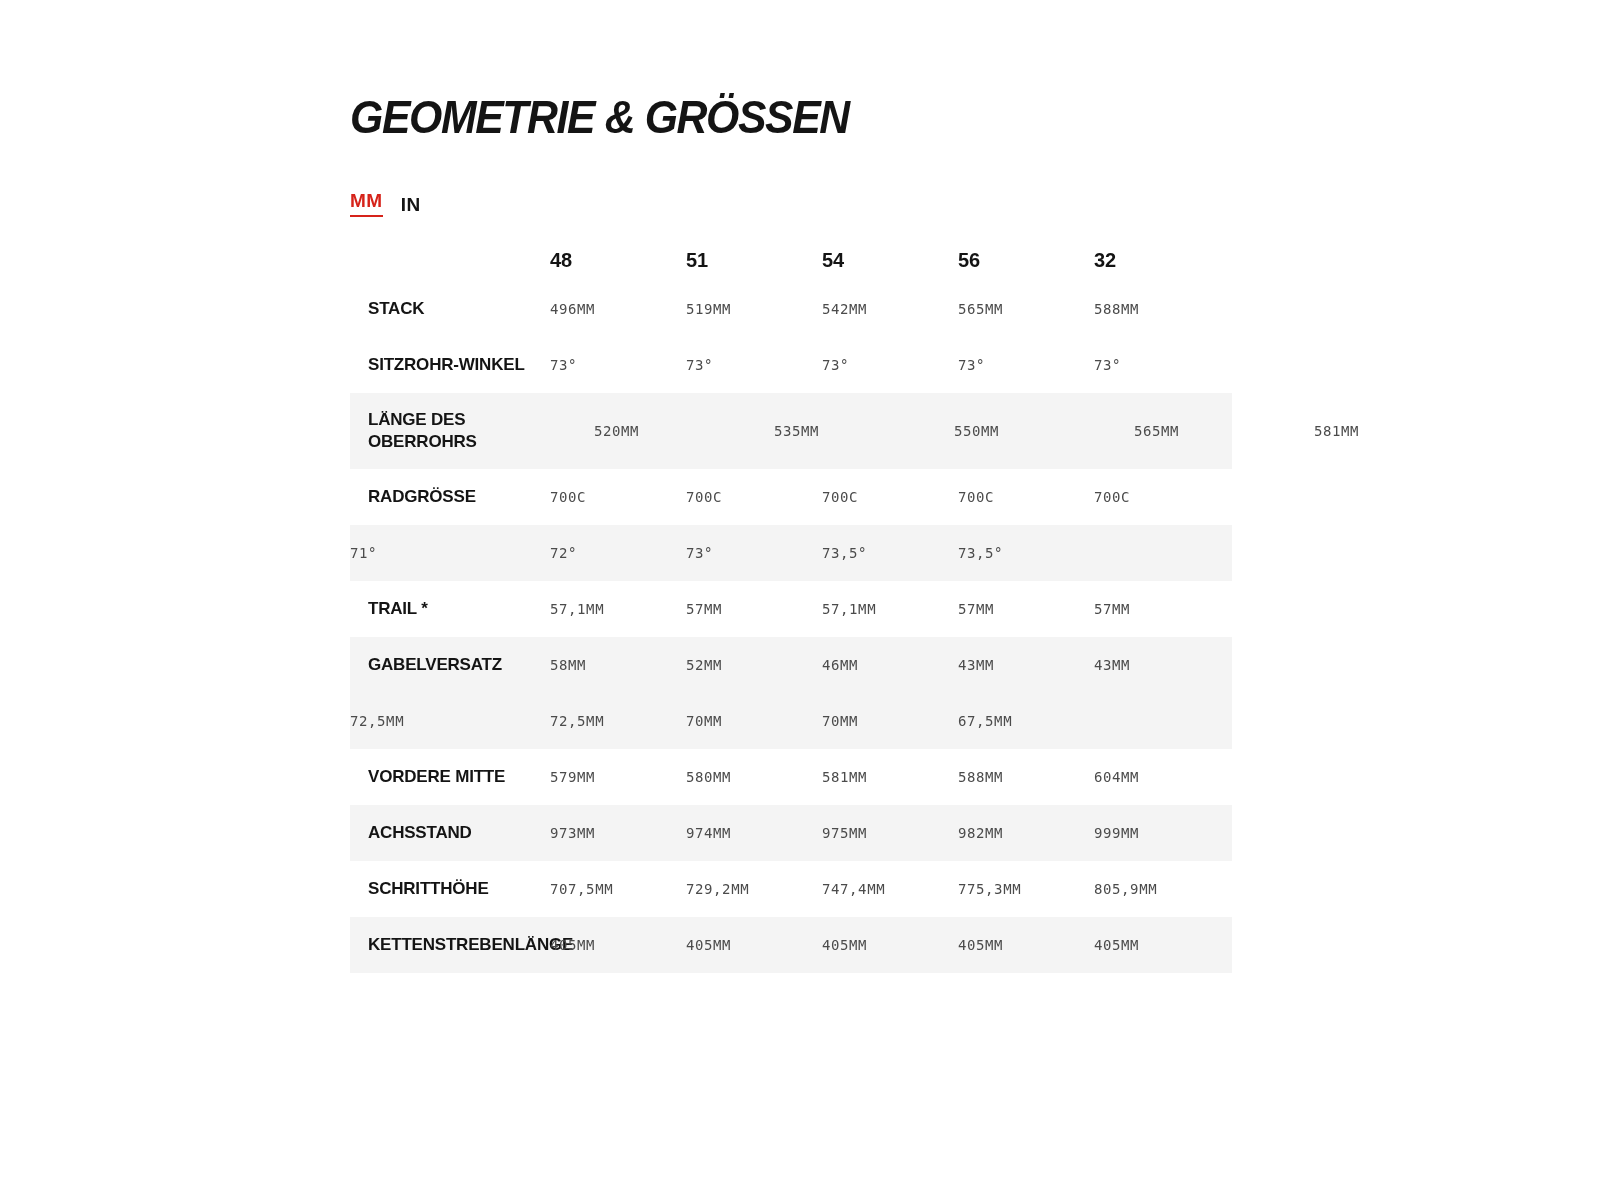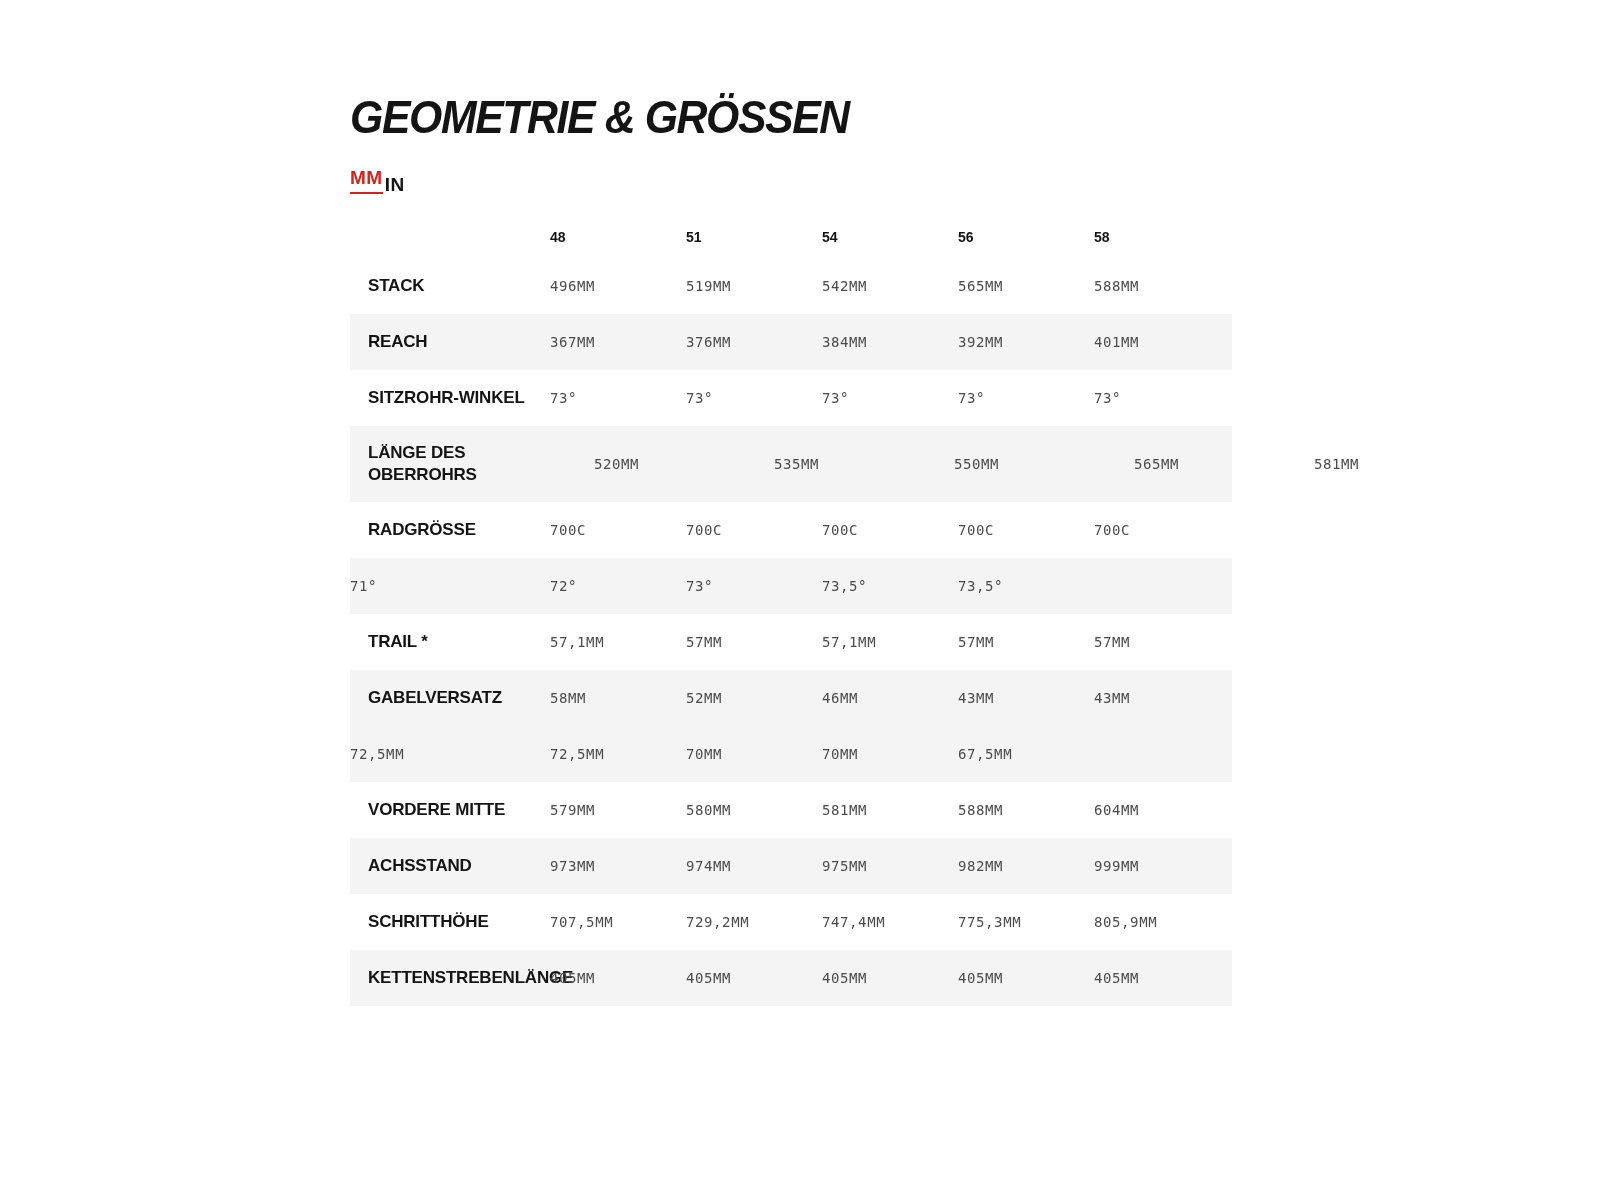--- a/index.html
+++ b/index.html
@@ -23,24 +23,24 @@
     font-size: 46px;
     font-weight: 700;
     font-style: italic;
     letter-spacing: -1.5px;
     color: #141414;
     white-space: nowrap;
     transform: scaleX(0.93);
     transform-origin: left center;
   }
   .unit-toggle {
-    margin-top: 24px;
+    margin-top: 47px;
     display: flex;
-    align-items: flex-end;
-    gap: 2px;
+    align-items: center;
+    gap: 18px;
   }
   .unit {
     font-size: 19px;
     font-weight: 700;
     letter-spacing: 0.5px;
     color: #141414;
     cursor: pointer;
     line-height: 1;
   }
   .unit.active {
@@ -68,21 +68,21 @@
     padding-left: 18px;
     padding-right: 8px;
     font-size: 17px;
     font-weight: 700;
     letter-spacing: -0.2px;
     color: #141414;
     line-height: 1.3;
     white-space: pre-line;
   }
   .size-header {
-    font-size: 14px;
+    font-size: 20px;
     font-weight: 700;
     color: #141414;
     letter-spacing: 0;
   }
   .cell-value {
     font-family: "DejaVu Sans Mono", monospace;
     font-size: 14px;
     letter-spacing: 0.6px;
     color: #4b4b4b;
   }
@@ -100,38 +100,30 @@
   </div>
 
   <div class="geo-table">
     <div class="geo-row header-row">
       <span class="row-label"></span>
 
     <span class="size-header">48</span>
         <span class="size-header">51</span>
         <span class="size-header">54</span>
         <span class="size-header">56</span>
-        <span class="size-header">58</span>
+        <span class="size-header">32</span>
       </div>
     <div>
         <div class="geo-row">
     <span class="row-label">STACK</span>
   <span class="cell-value">496MM</span>
           <span class="cell-value">519MM</span>
           <span class="cell-value">542MM</span>
           <span class="cell-value">565MM</span>
           <span class="cell-value">588MM</span>
-        </div>
-        <div class="geo-row striped">
-    <span class="row-label">REACH</span>
-  <span class="cell-value">367MM</span>
-          <span class="cell-value">376MM</span>
-          <span class="cell-value">384MM</span>
-          <span class="cell-value">392MM</span>
-          <span class="cell-value">401MM</span>
         </div>
         <div class="geo-row">
     <span class="row-label">SITZROHR-WINKEL</span>
   <span class="cell-value">73°</span>
           <span class="cell-value">73°</span>
           <span class="cell-value">73°</span>
           <span class="cell-value">73°</span>
           <span class="cell-value">73°</span>
         </div>
         <div class="geo-row striped tall">

